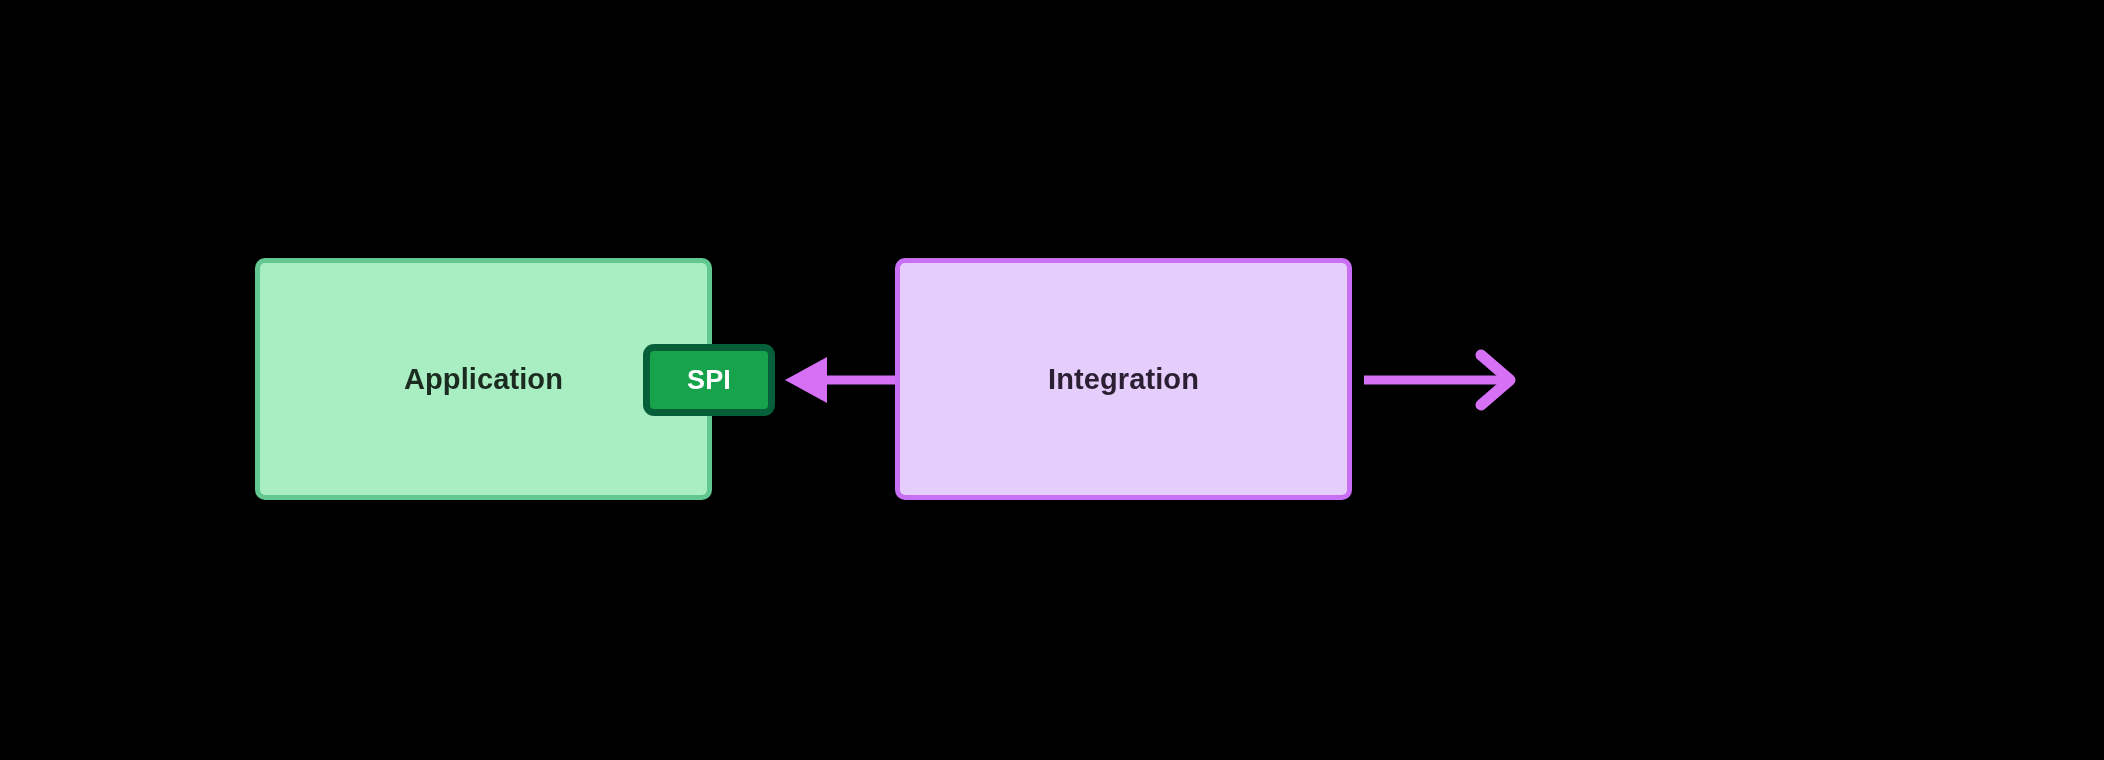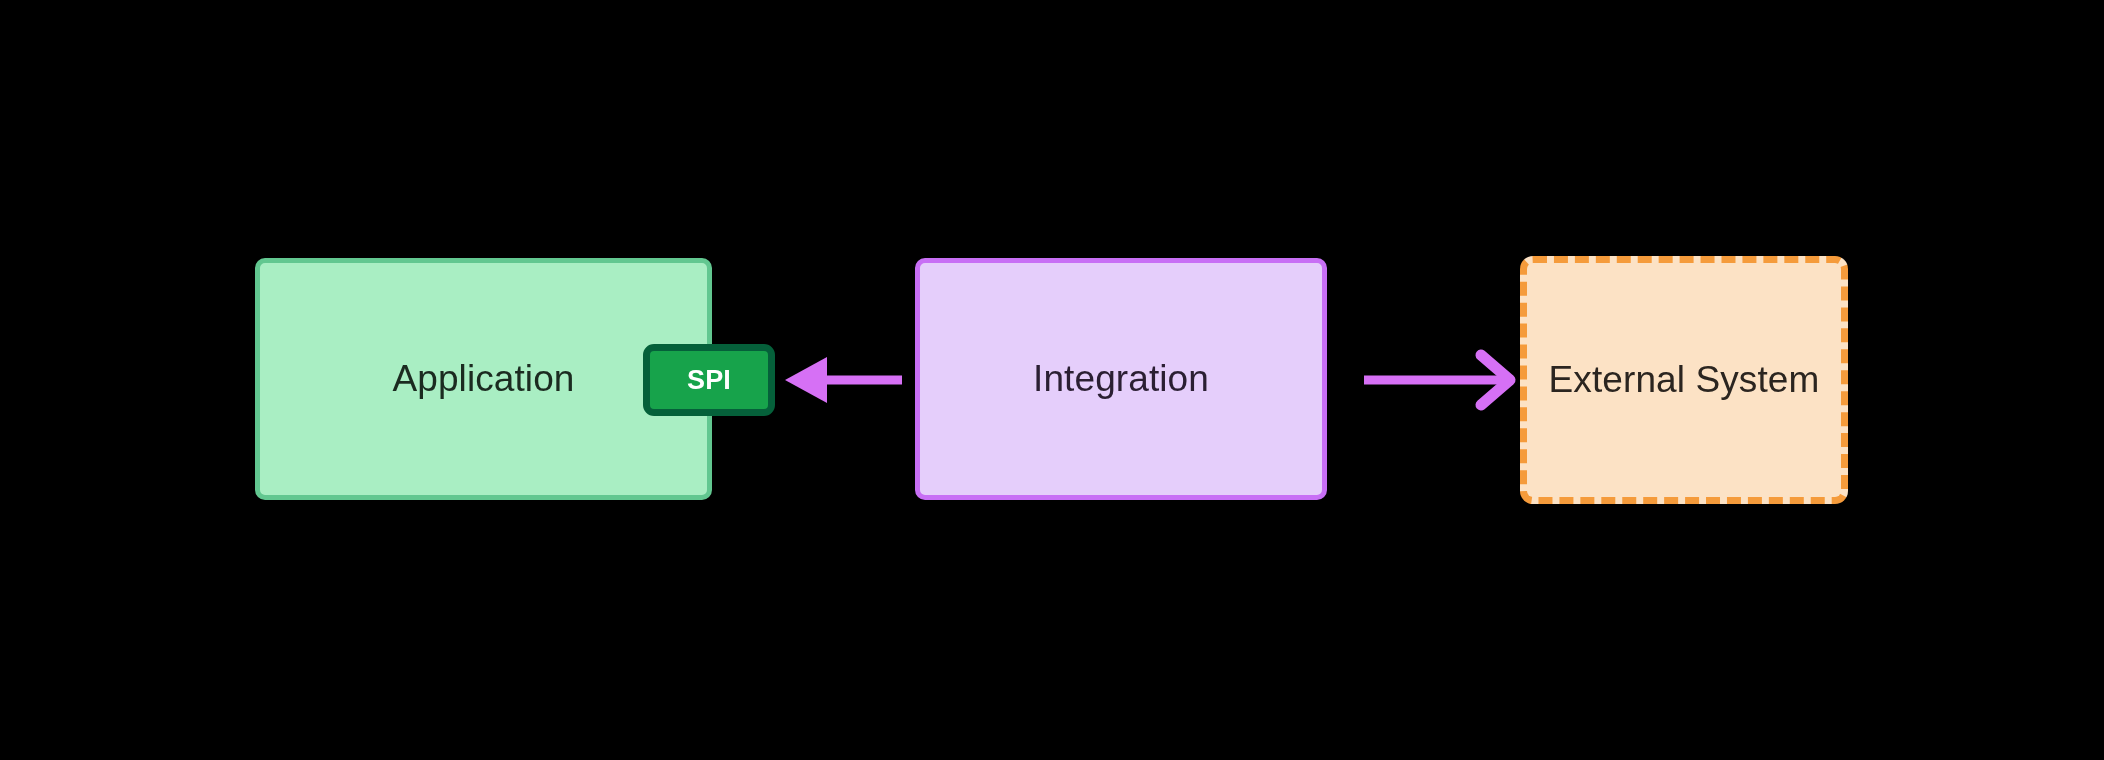--- a/index.html
+++ b/index.html
@@ -27,22 +27,22 @@
   
   .node {
     position: absolute;
     box-sizing: border-box;
     display: flex;
     align-items: center;
     justify-content: center;
     text-align: center;
   }
   .node-label {
-    font-size: 37px;
-    font-weight: 400;
+    font-size: 29px;
+    font-weight: 700;
     letter-spacing: 0.1px;
     line-height: 1.2;
     white-space: nowrap;
   }
 
   
   #node-application {
     left: 255px;
     top: 258px;
     width: 457px;
@@ -76,26 +76,25 @@
     font-size: 27px;
     font-weight: 700;
     line-height: 1;
     letter-spacing: 0.2px;
   }
 
   
   #node-integration {
     left: 895px;
     top: 258px;
-    width: 412px;
+    width: 457px;
     height: 242px;
     background: #E5CEFB;
     border: 5px solid #C86FF5;
     border-radius: 10px;
-    margin-left: 20px;
   }
   #node-integration .node-label {
     color: #2B1F33;
   }
 
   
   #node-external-system {
     left: 1520px;
     top: 256px;
     width: 328px;
@@ -150,17 +149,14 @@
     <span class="node-label">Integration</span>
   </div>
 
   <svg class="connector" id="connector-integration-to-external" viewBox="0 0 160 60" width="160" height="60">
     <g>
       <line x1="6" y1="30" x2="145" y2="30" stroke="#D670F5" stroke-width="9" stroke-linecap="butt"></line>
       <polyline points="123,5 152,30 123,55" fill="none" stroke="#D670F5" stroke-width="11" stroke-linecap="round" stroke-linejoin="round"></polyline>
     </g>
   </svg>
 
-  <div class="node" id="node-external-system">
-    <span class="node-label">External System</span>
-  </div>
 
 </div>
 
 </body></html>

